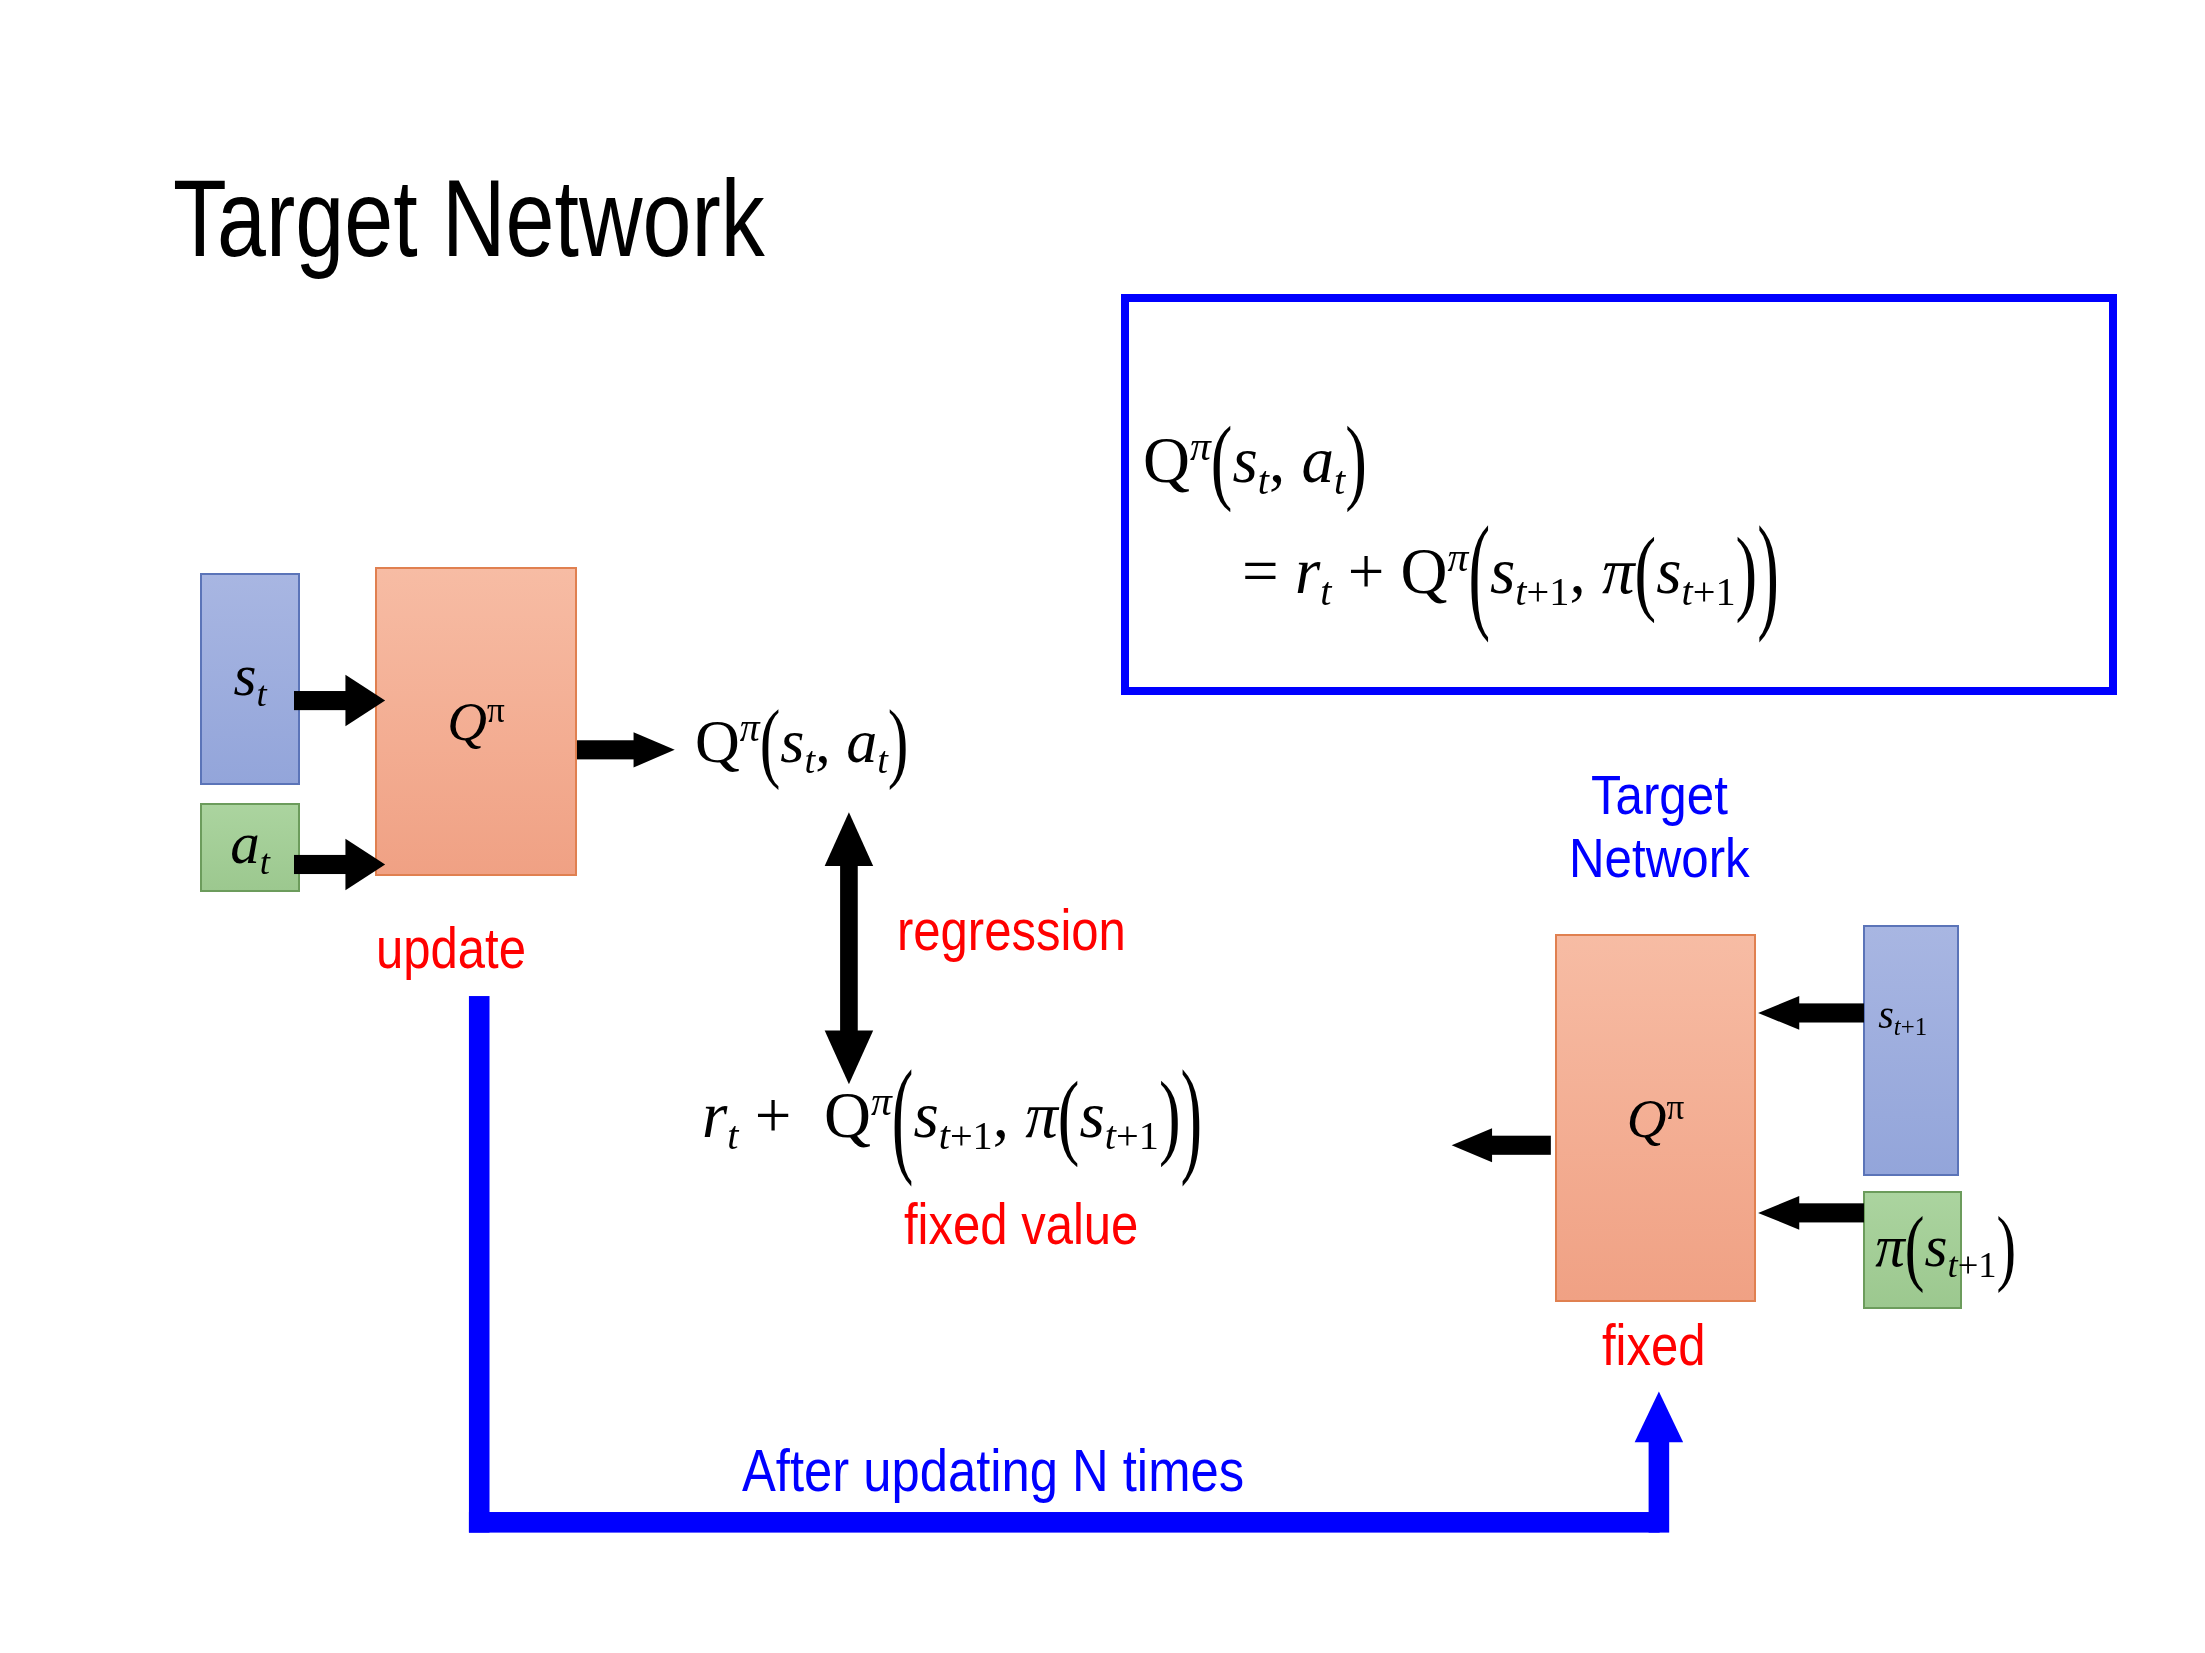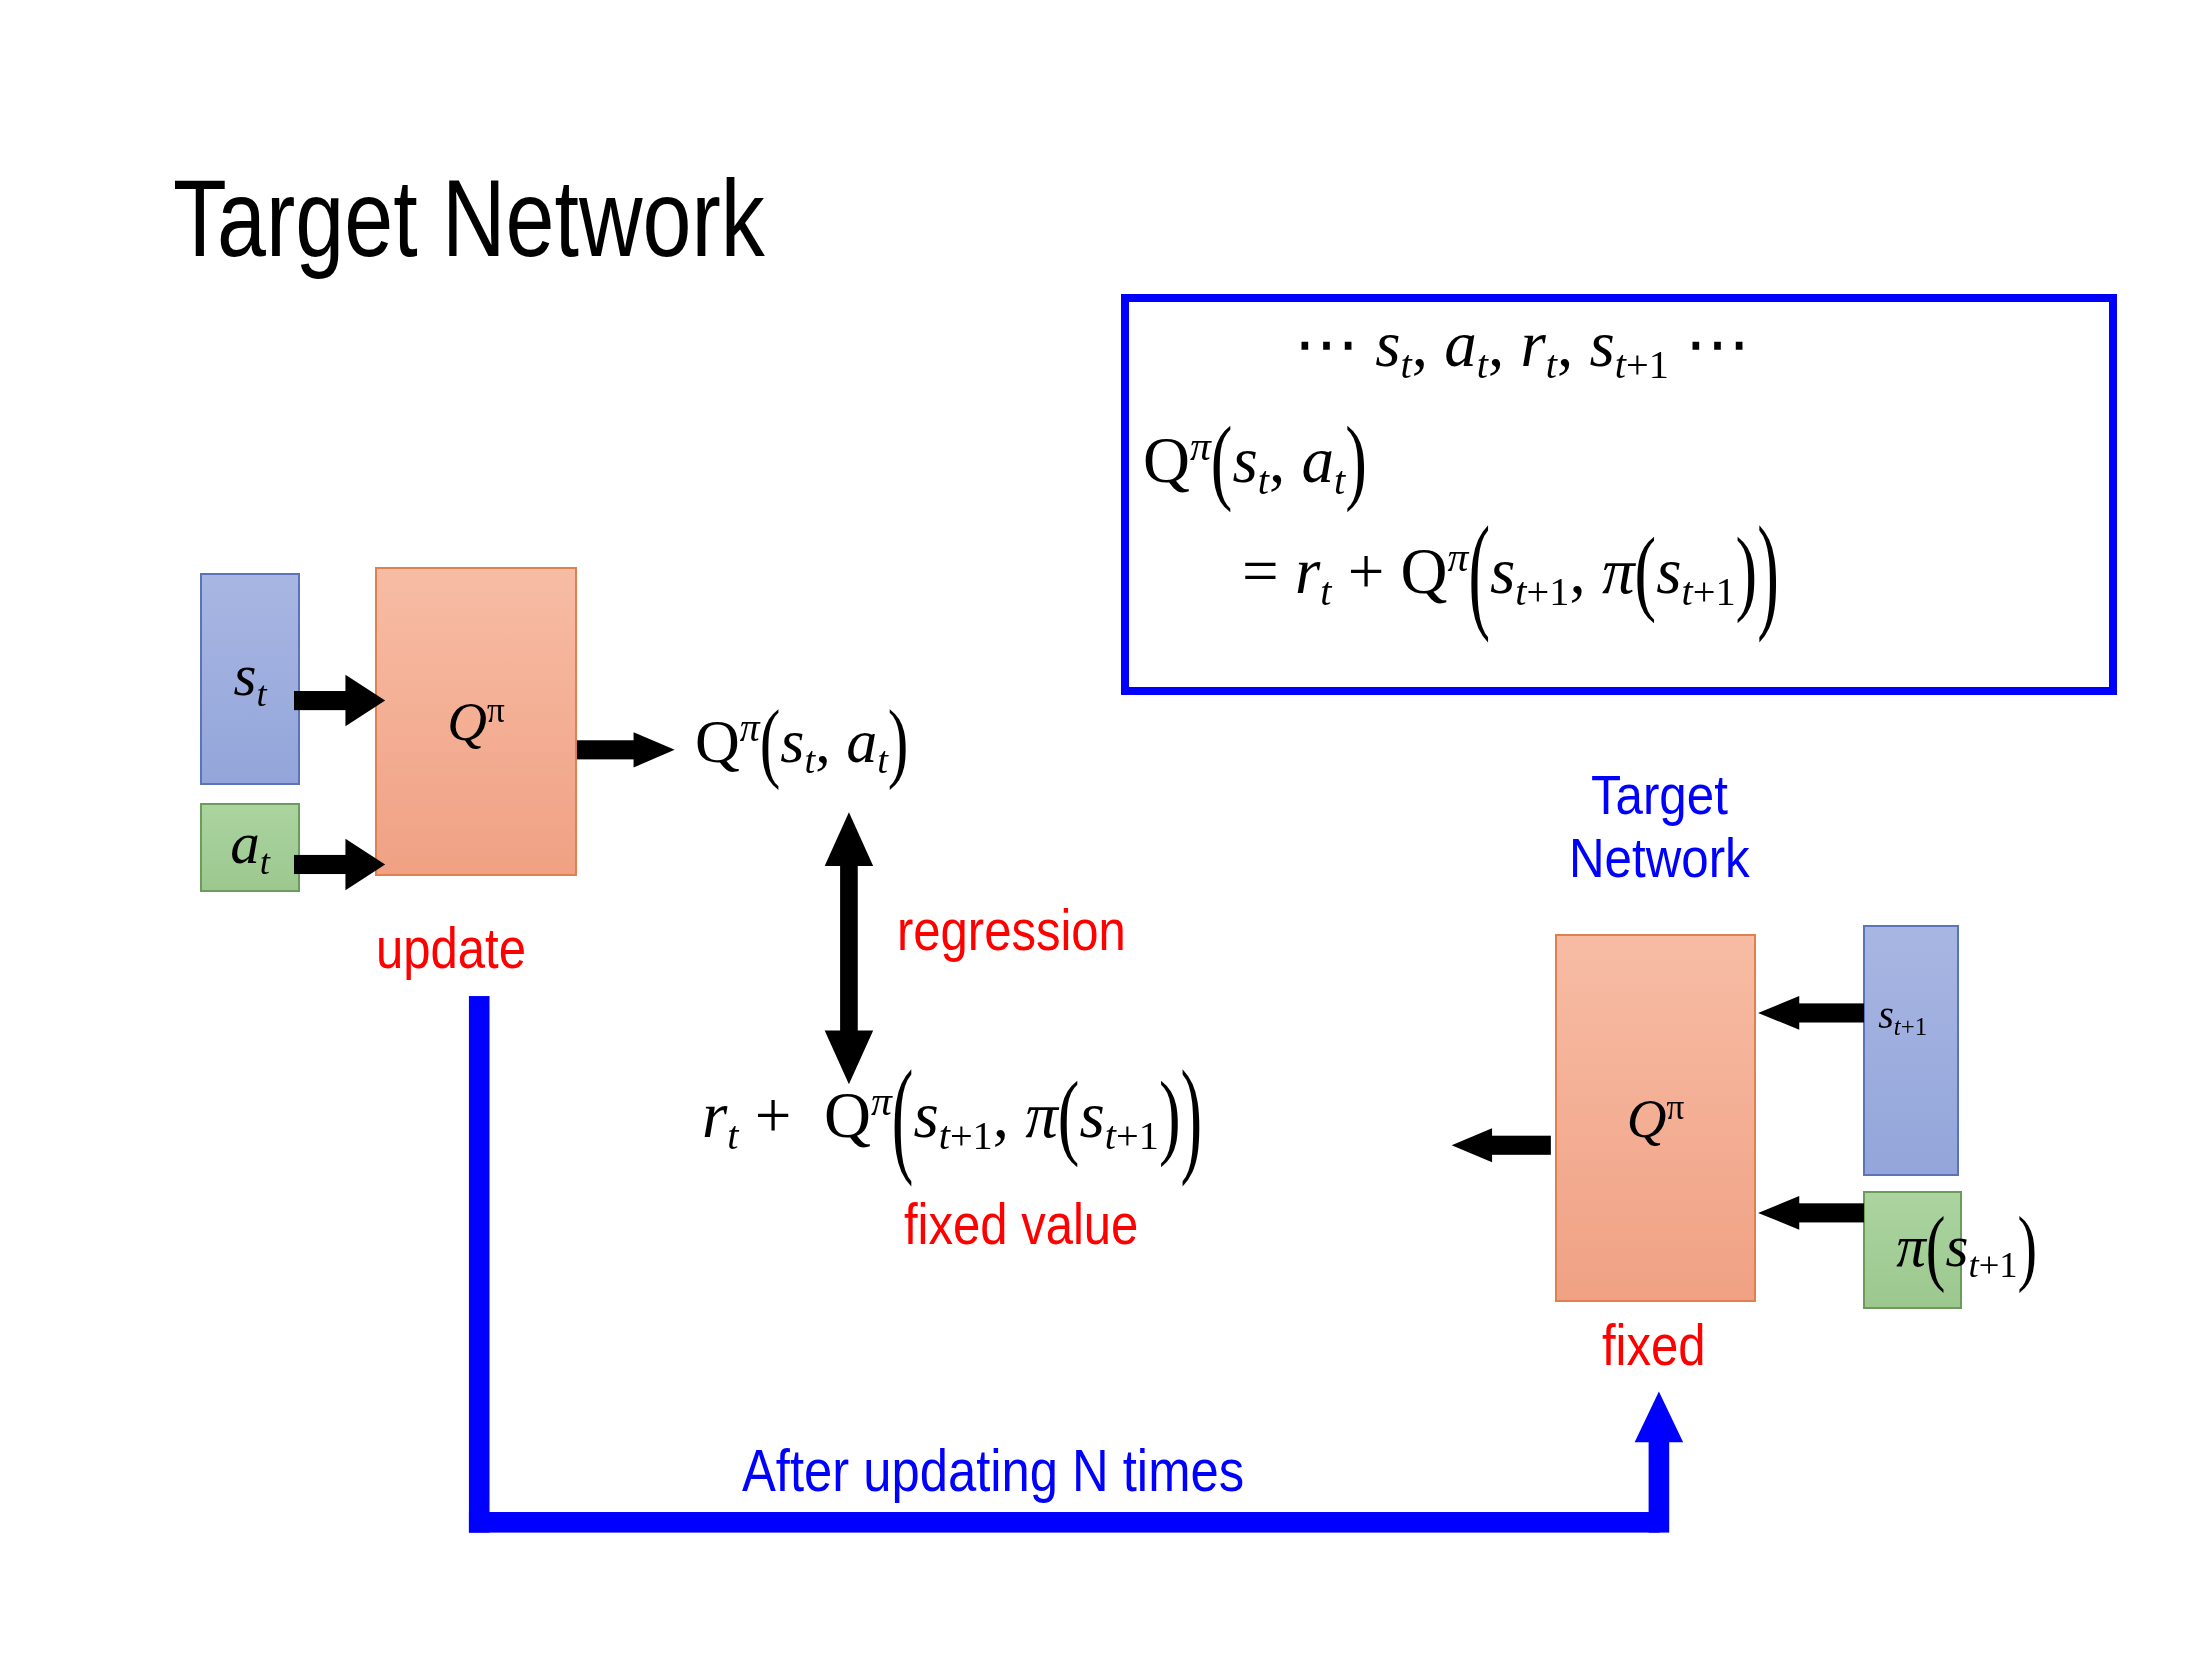--- a/index.html
+++ b/index.html
@@ -79,23 +79,20 @@
 </style>
 </head>
 <body>
 
 <div id="stage">
 
   <div class="abs" id="title">Target Network</div>
 
   <div class="abs" id="eqbox"></div>
 
-  <div class="abs math" id="eq1">
-    <span class="op">⋯</span>&nbsp;s<sub>t</sub><span class="op">,</span>&nbsp;a<sub>t</sub><span class="op">,</span>&nbsp;r<sub>t</sub><span class="op">,</span>&nbsp;s<sub>t<span class="op">+</span><span class="num">1</span></sub>&nbsp;<span class="op">⋯</span>
-  </div>
 
   <div class="abs math" id="eq2">
     <span class="up">Q</span><sup>π</sup><span class="paren">(</span>s<sub>t</sub><span class="op">,</span>&nbsp;a<sub>t</sub><span class="paren">)</span>
   </div>
 
   <div class="abs math" id="eq3">
     <span class="op">=</span>&nbsp;r<sub>t</sub>&nbsp;<span class="op">+</span>&nbsp;<span class="up">Q</span><sup>π</sup><span class="paren" style="transform:scaleY(2.0)">(</span>s<sub>t<span class="op">+</span><span class="num">1</span></sub><span class="op">,</span>&nbsp;π<span class="paren">(</span>s<sub>t<span class="op">+</span><span class="num">1</span></sub><span class="paren">)</span><span class="paren" style="transform:scaleY(2.0)">)</span>
   </div>
 
   <div class="abs block blue-blk" id="blk-st">
@@ -131,21 +128,21 @@
 
   <div class="abs block orange-blk" id="blk-q-target">
     <span class="math blk-label-q"><span style="font-style:italic">Q</span><sup style="font-style:normal">π</sup></span>
   </div>
 
   <div class="abs block blue-blk" id="blk-stp1">
     <span class="math overflow-label" style="font-size:40px;left:13.2px;top:68px;">s<sub>t<span class="op">+</span><span class="num">1</span></sub></span>
   </div>
 
   <div class="abs block green-blk" id="blk-pistp1">
-    <span class="math overflow-label" style="font-size:59px;left:10.3px;top:23.5px;margin-left:21px;">π<span class="paren">(</span>s<sub>t<span class="op">+</span><span class="num">1</span></sub><span class="paren">)</span></span>
+    <span class="math overflow-label" style="font-size:59px;left:10.3px;top:23.5px;">π<span class="paren">(</span>s<sub>t<span class="op">+</span><span class="num">1</span></sub><span class="paren">)</span></span>
   </div>
 
   <div class="abs red-txt" id="lbl-fixed">fixed</div>
 
   <div class="abs blue-txt" id="lbl-afterN">After updating N times</div>
 
   <svg viewBox="0 0 3000 2250">
 
     <g>
       <rect x="400" y="940" width="88" height="26" fill="#000"></rect>

